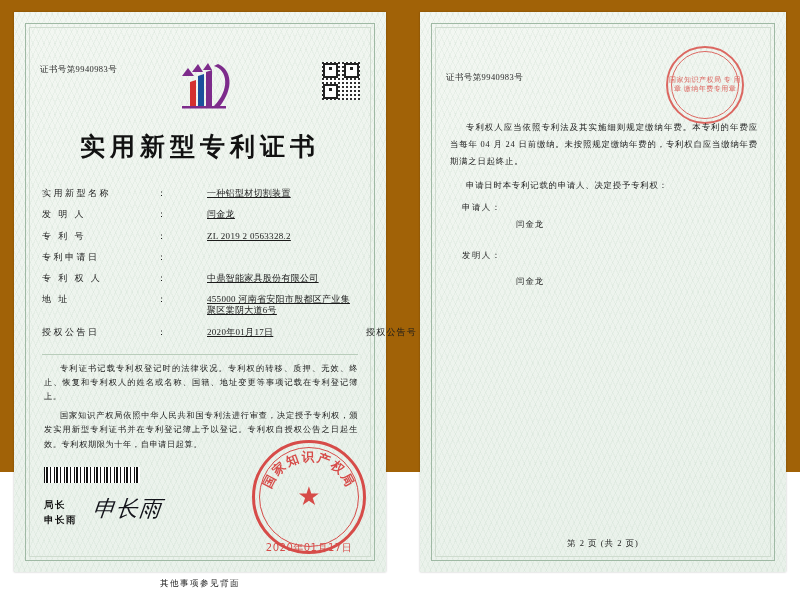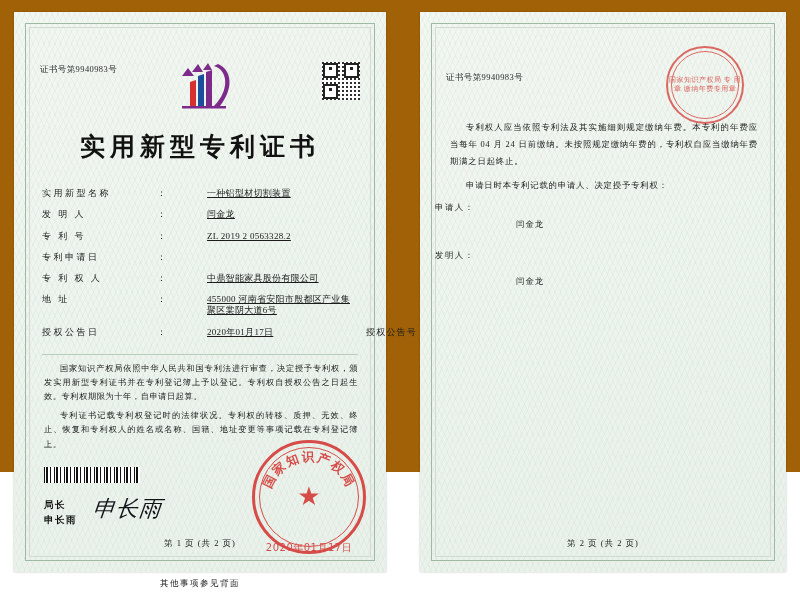--- a/index.html
+++ b/index.html
@@ -374,21 +374,21 @@
     left: 30px;
     right: 28px;
     top: 168px;
     font-size: 8.4px;
     letter-spacing: 0.8px;
     color: #1c1c1c;
     text-indent: 16px;
   }
   .r-block {
     position: absolute;
-    left: 15px;
+    left: 42px;
     font-size: 8.4px;
     letter-spacing: 1.5px;
     color: #1c1c1c;
   }
   .r-block.applicant { top: 190px; }
   .r-block.inventor { top: 238px; }
   .r-name {
     position: absolute;
     left: 96px;
     font-size: 8.4px;
@@ -471,22 +471,22 @@
         <span class="field-value">2020年01月17日</span>
         <span class="field-label2">授权公告号</span>
         <span class="field-colon">：</span>
         <span class="field-value2">CN 209953920 U</span>
       </div>
     </div>
 
     <div class="rule"></div>
 
     <div class="paragraphs">
+      <p>专利证书记载专利权登记时的法律状况。专利权的转移、质押、无效、终止、恢复和专利权人的姓名或名称、国籍、地址变更等事项记载在专利登记簿上。</p>
       <p>国家知识产权局依照中华人民共和国专利法进行审查，决定授予专利权，颁发实用新型专利证书并在专利登记簿上予以登记。专利权自授权公告之日起生效。专利权期限为十年，自申请日起算。</p>
-      <p>专利证书记载专利权登记时的法律状况。专利权的转移、质押、无效、终止、恢复和专利权人的姓名或名称、国籍、地址变更等事项记载在专利登记簿上。</p>
     </div>
 
     <div class="barcode"></div>
 
     <div class="signature-block">
       <div class="sig-labels">
         <div>局长</div>
         <div>申长雨</div>
       </div>
       <div class="sig-hand">申长雨</div>
@@ -494,21 +494,20 @@
 
     <div class="seal">
       <svg class="seal-arc" viewBox="0 0 108 108">
         <path id="arcTop" d="M 14 58 A 40 40 0 0 1 94 58" fill="none"></path>
         <text><textPath href="#arcTop" startOffset="50%" text-anchor="middle">国家知识产权局</textPath></text>
       </svg>
       <div class="seal-star">★</div>
       <div class="seal-date">2020年01月17日</div>
     </div>
 
-    <div class="page-num">第 1 页 (共 2 页)</div>
   </div>
 
   <div class="footnote">其他事项参见背面</div>
 
   <div class="page page-right">
     <div class="inner-border"></div>
 
     <div class="r-cert-no">证书号第9940983号</div>
 
     <div class="r-seal">

